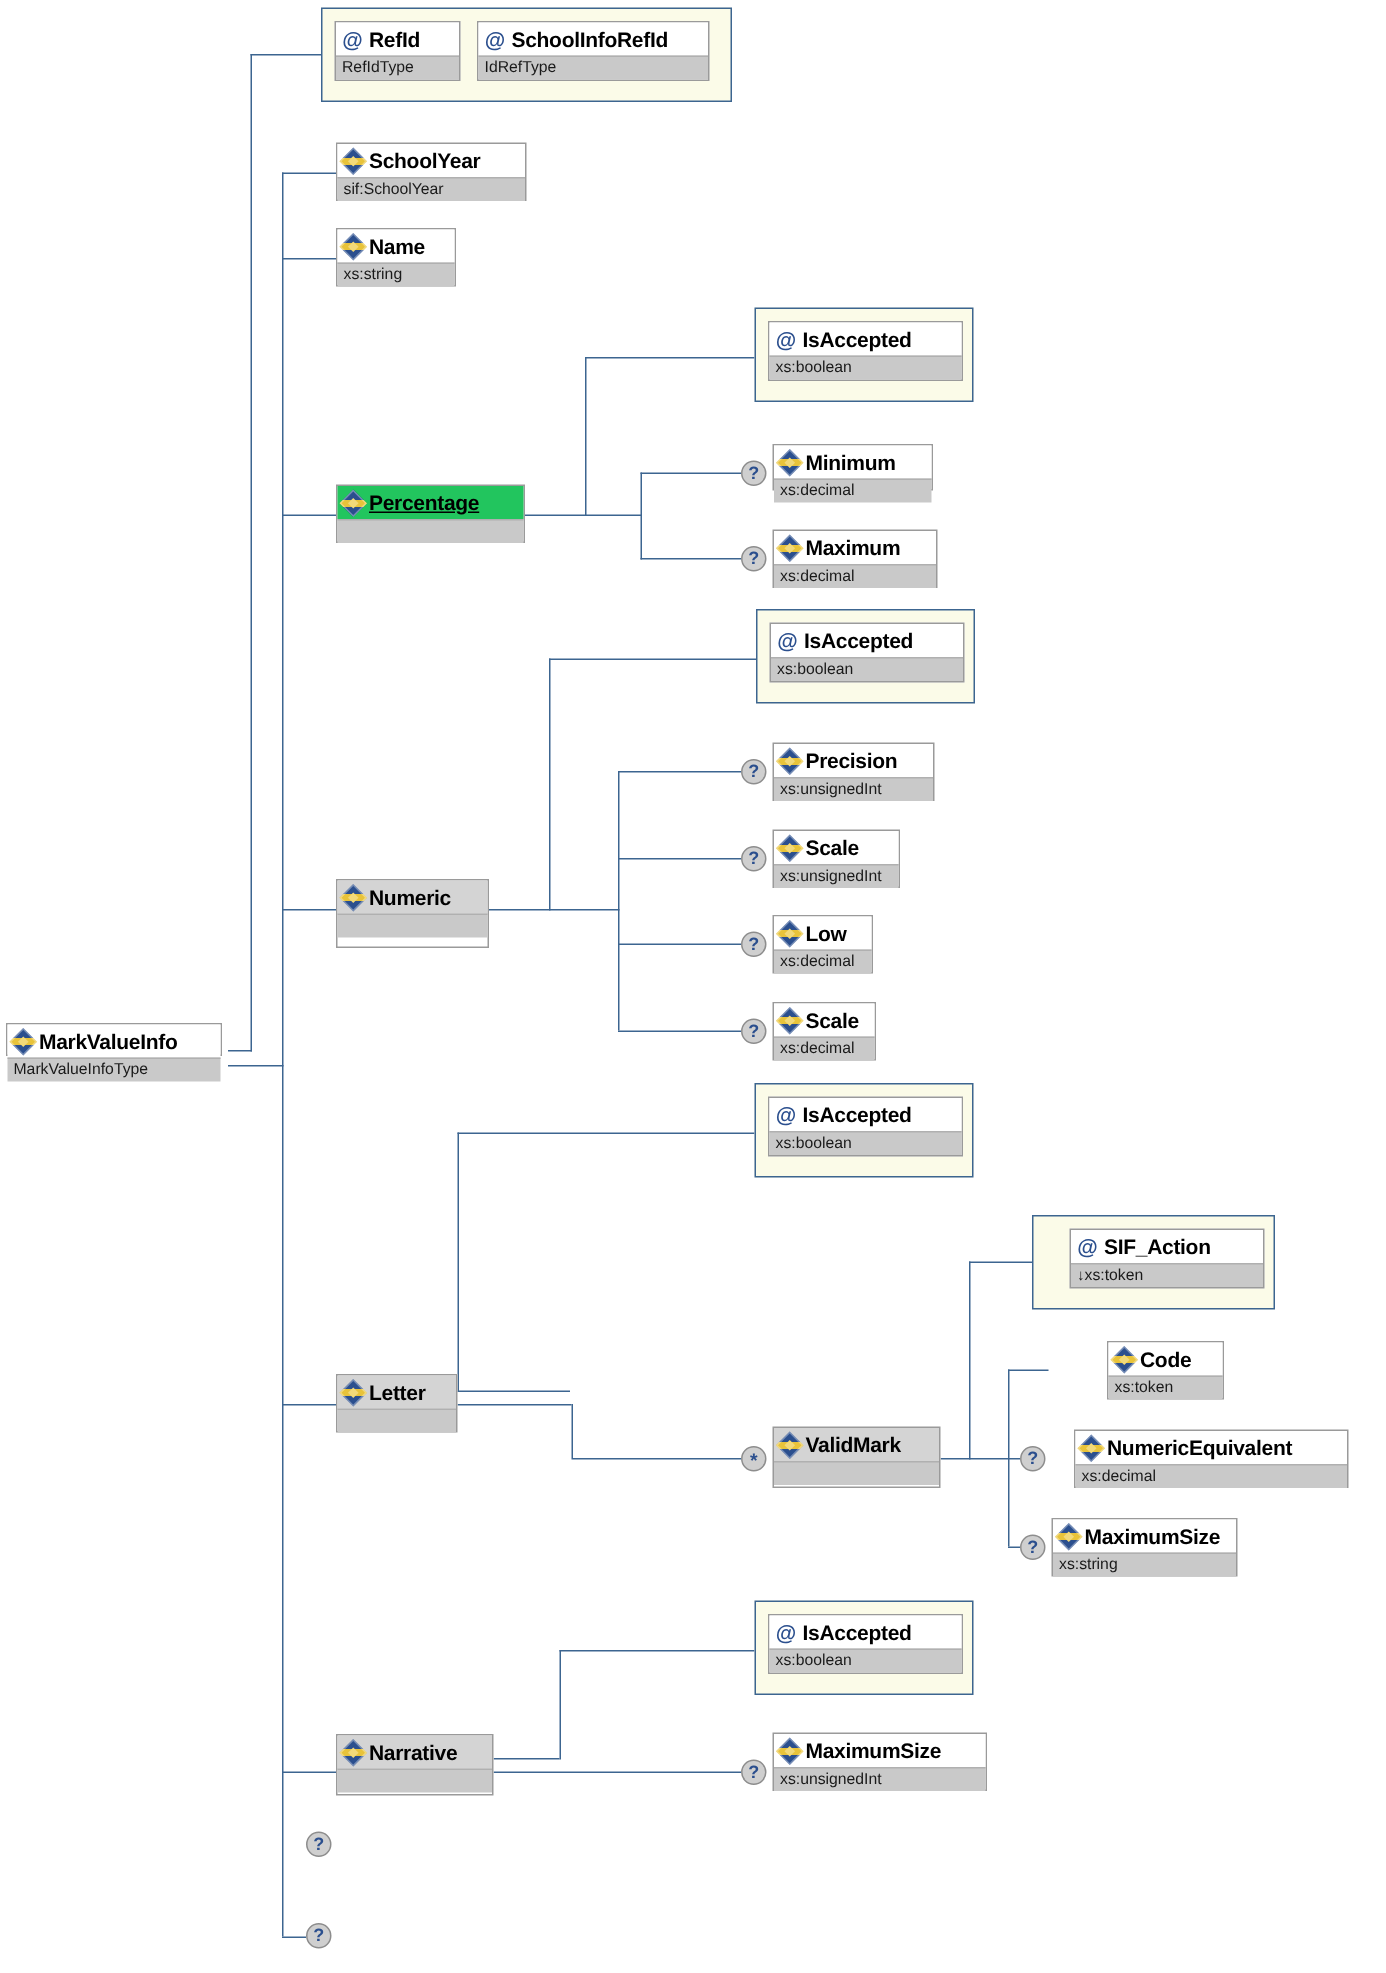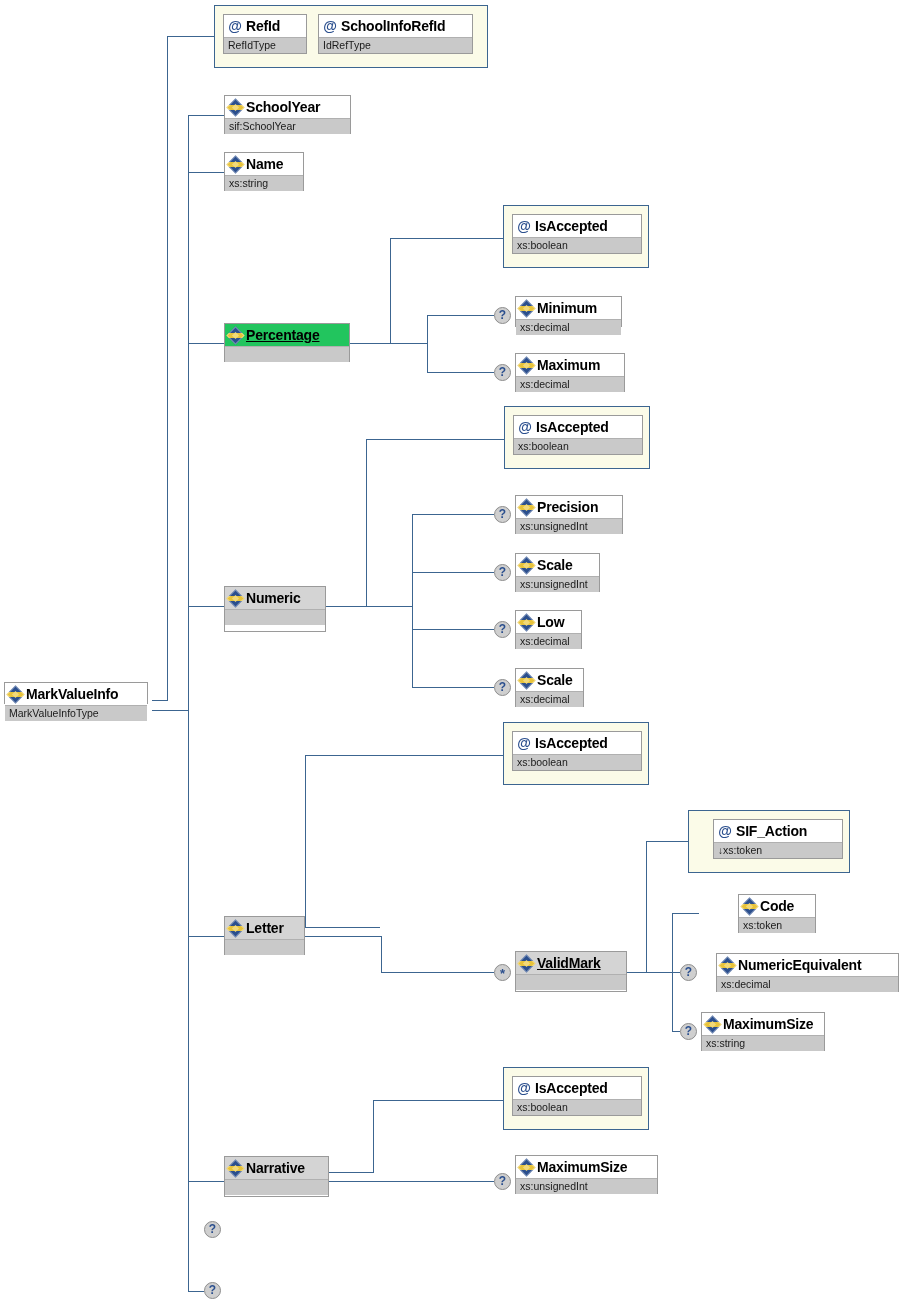--- a/index.html
+++ b/index.html
@@ -367,21 +367,21 @@
     <div class="node" style="left:8px; top:8px; width:130px; height:40px; position:absolute;">
       <div class="name-row">
         <span class="ico-attr">@</span>
         <span class="label">IsAccepted</span>
       </div>
       <div class="type-row">xs:boolean</div>
     </div>
   </div>
 
   <div class="occ star" style="left:494px; top:964px;">*</div>
-  <div class="node" style="left:515px; top:951px; width:112px; height:41px;text-decoration:underline;">
+  <div class="node" style="left:515px; top:951px; width:112px; height:41px;">
     <div class="name-row" style="background:#d4d4d4;">
       <span class="ico-elem">
           <i></i>
           <b></b>
         </span>
       <span class="label">ValidMark</span>
     </div>
     <div class="type-row empty"></div>
   </div>
 

